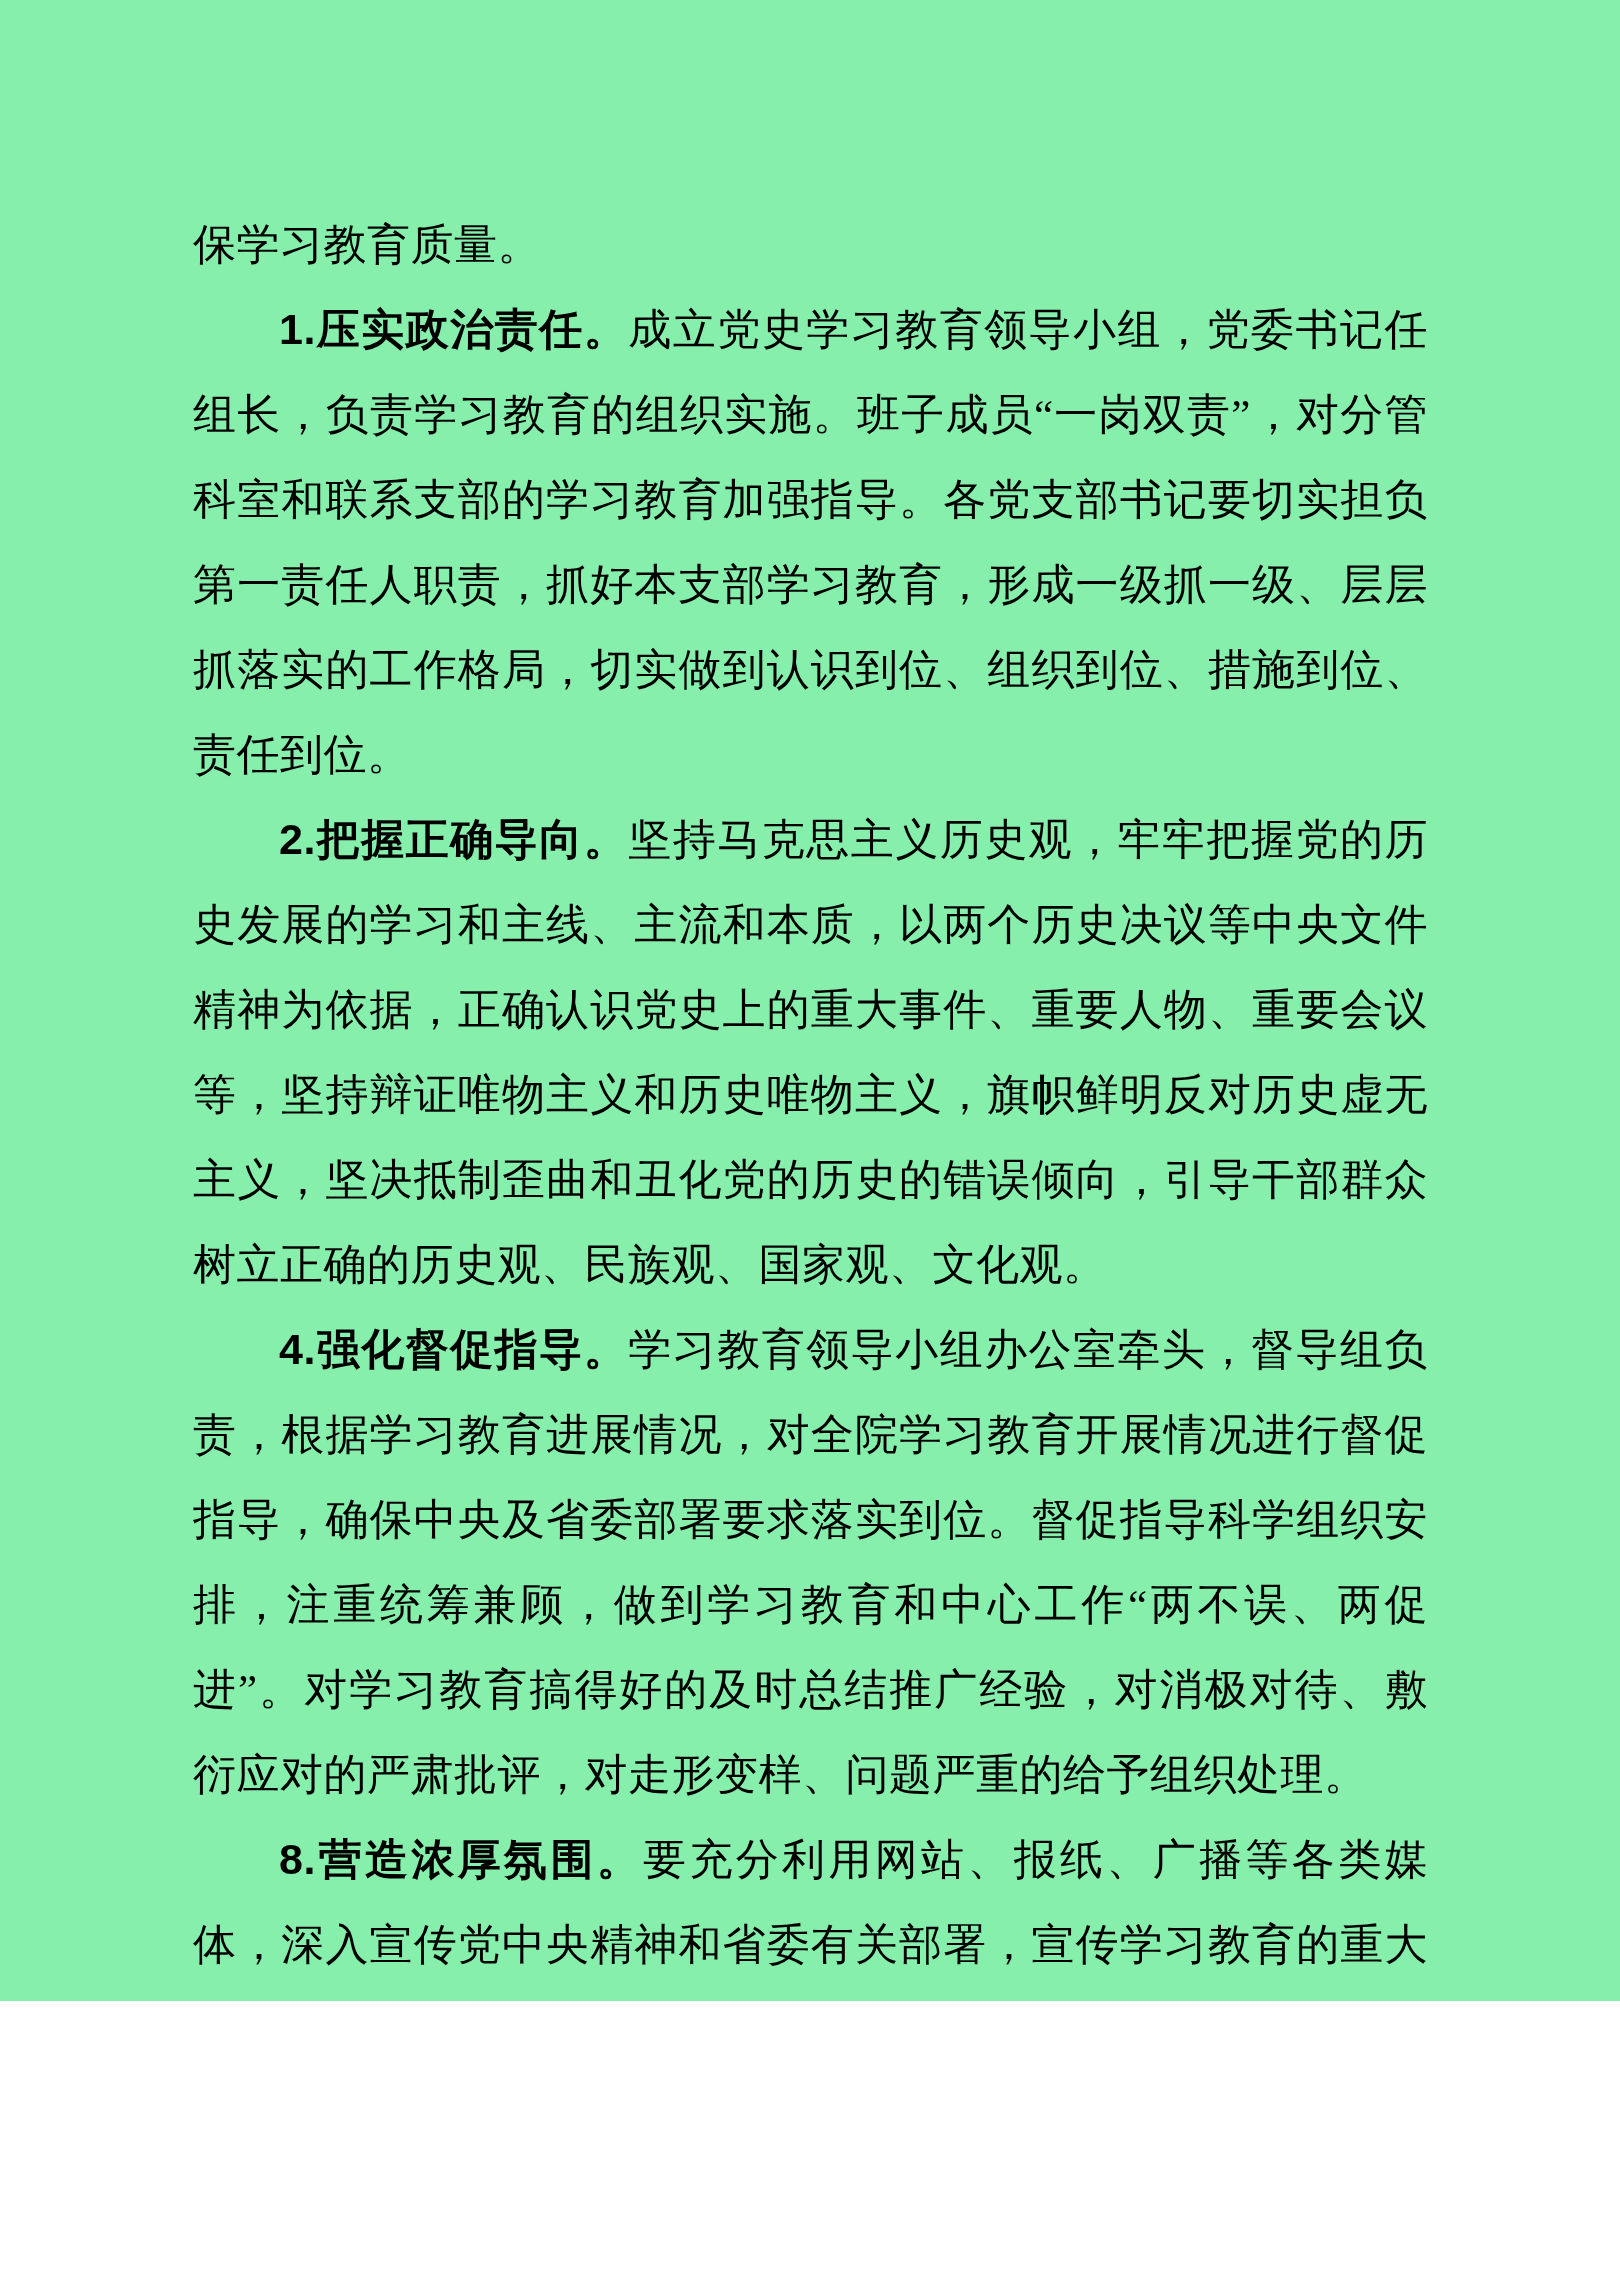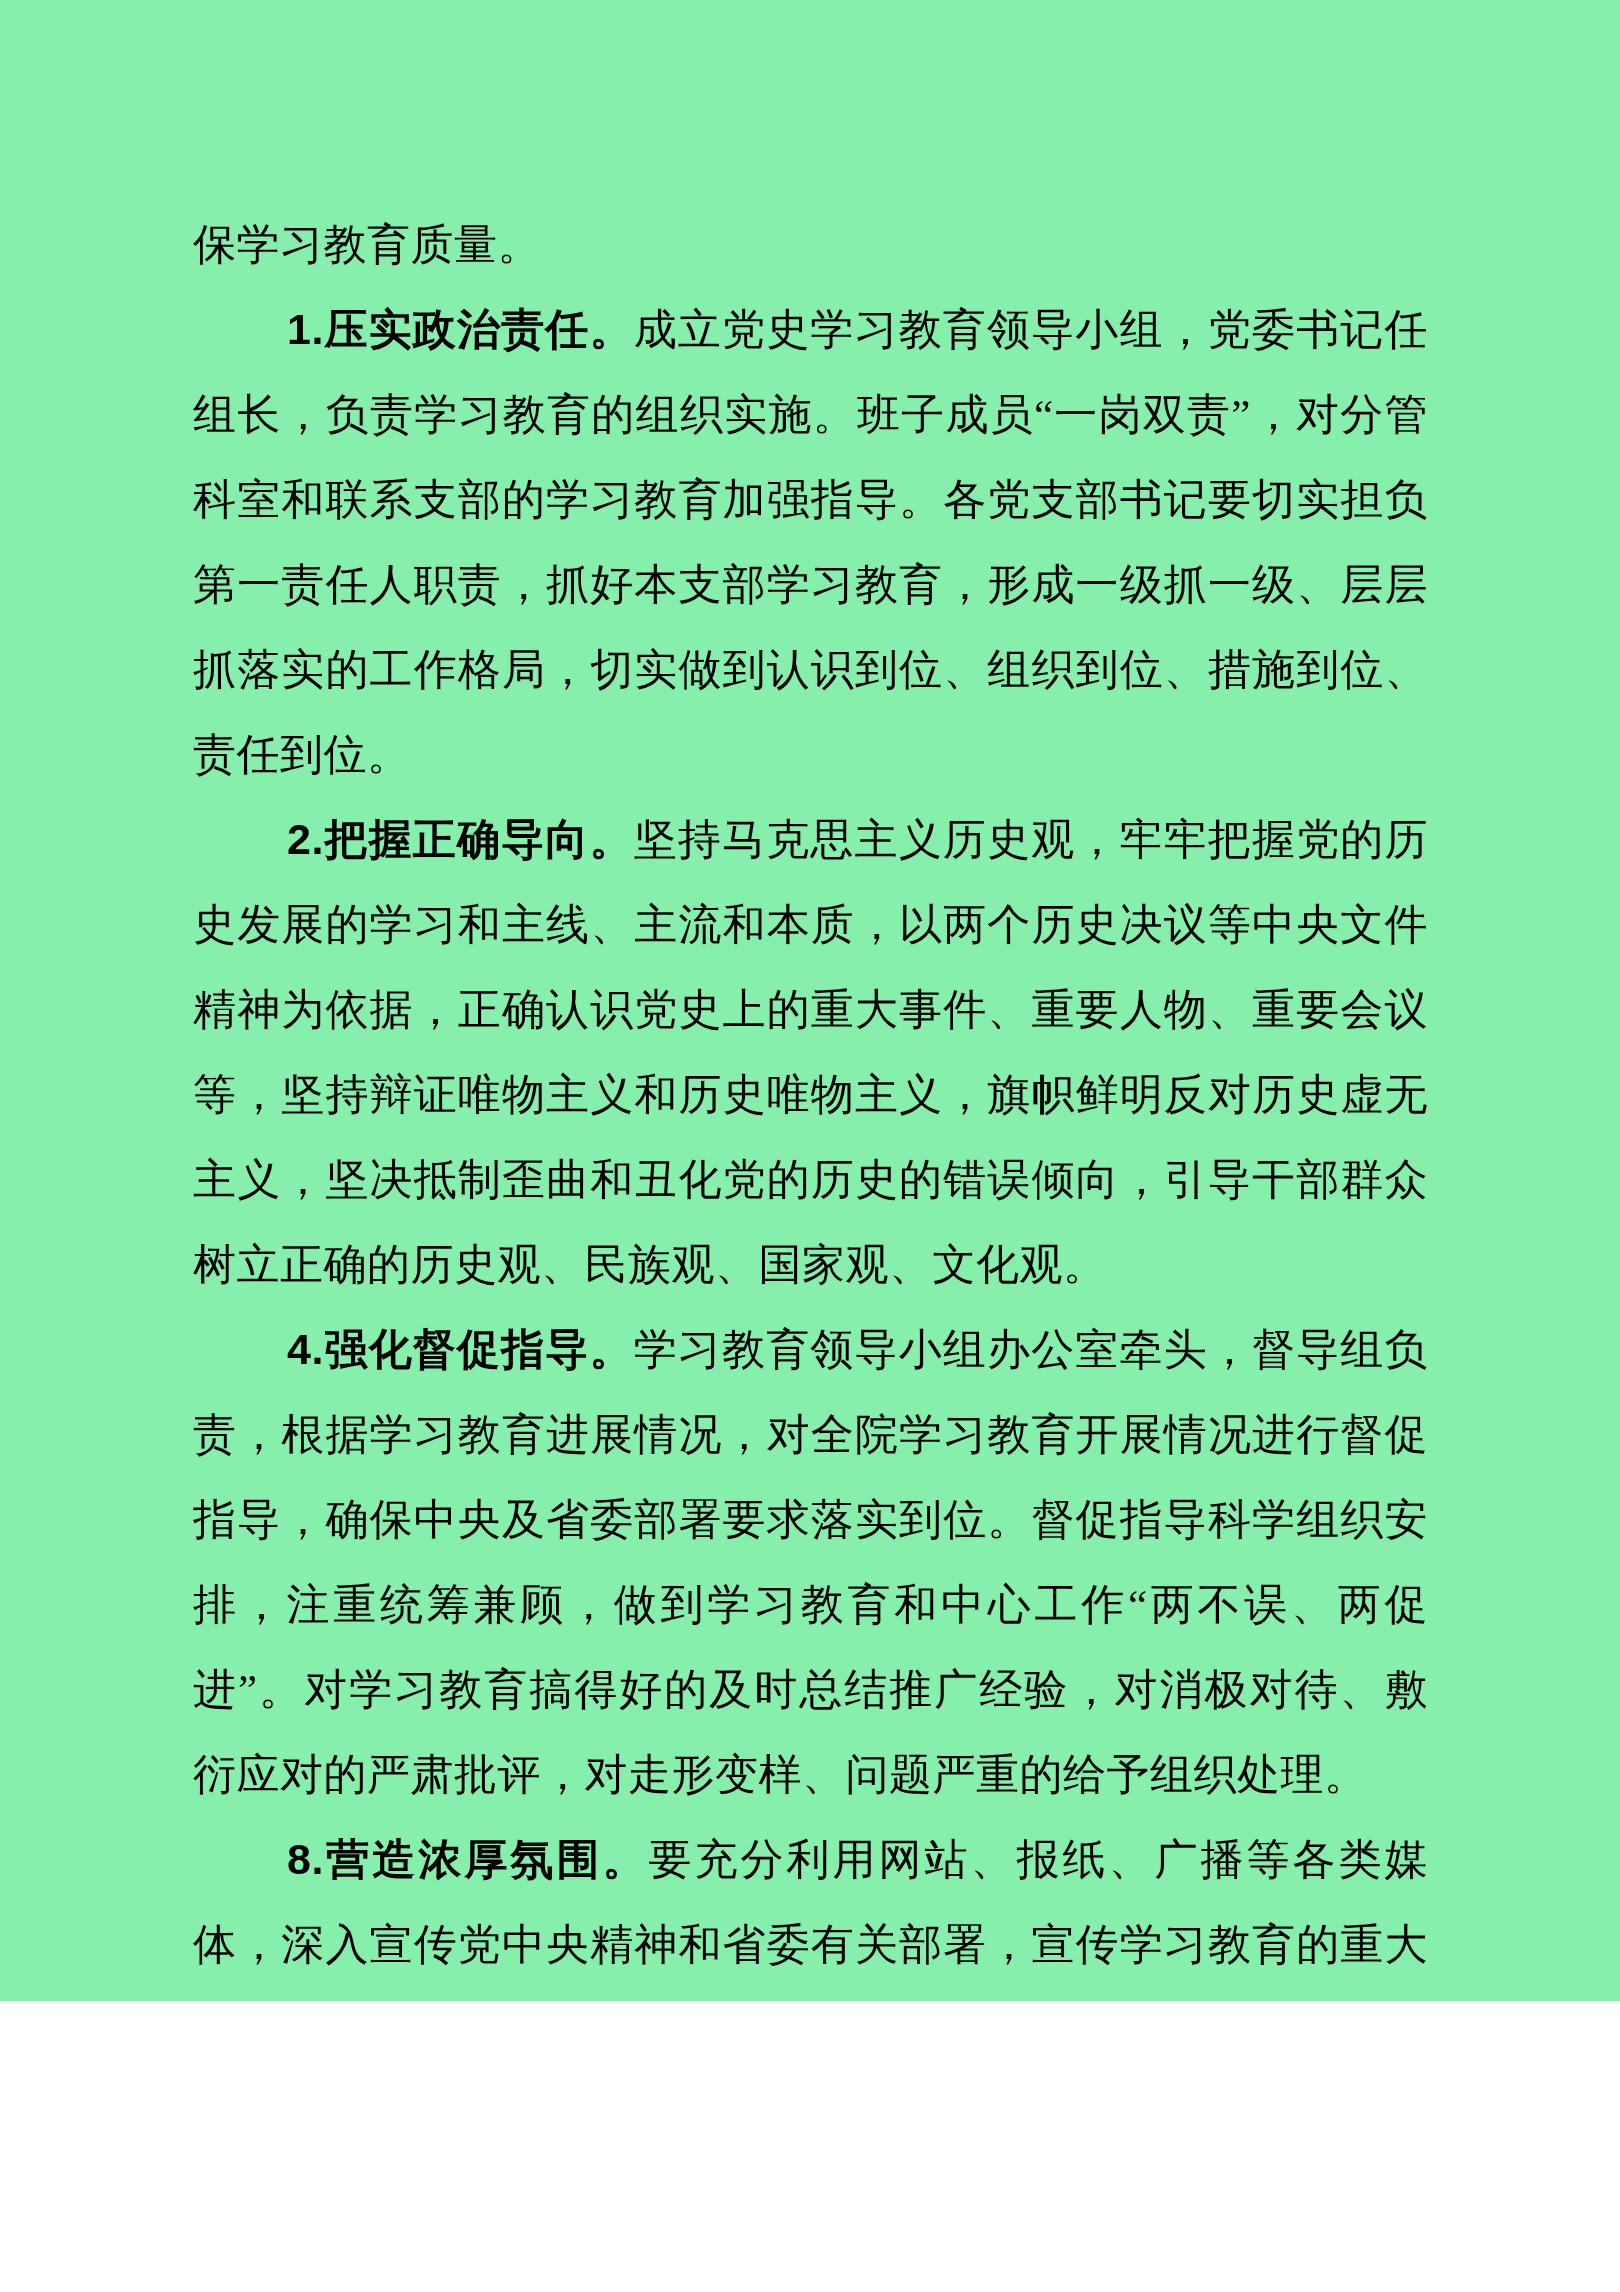--- a/index.html
+++ b/index.html
@@ -39,21 +39,20 @@
     margin: 0;
     font-size: 43px;
     line-height: 85px;
     font-weight: bold;
     font-family: "Liberation Sans", "DejaVu Sans", sans-serif;
     text-indent: 2em;
   }
   .para-label {
     font-weight: bold;
     font-family: "Liberation Sans", "DejaVu Sans", sans-serif;
-    margin-left: 8px;
   }
   .page-number {
     position: absolute;
     top: 2125px;
     right: 223px;
     font-size: 41px;
     line-height: 47px;
     font-family: Liberation Sans, sans-serif;
     color: #000000;
   }

